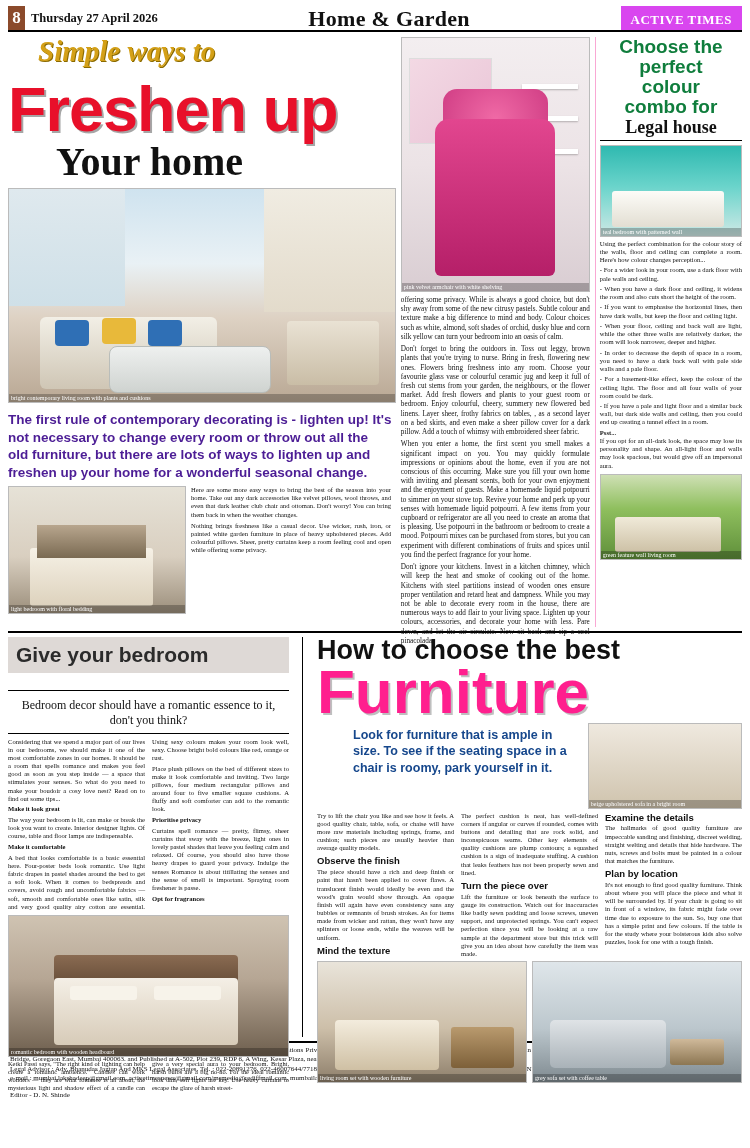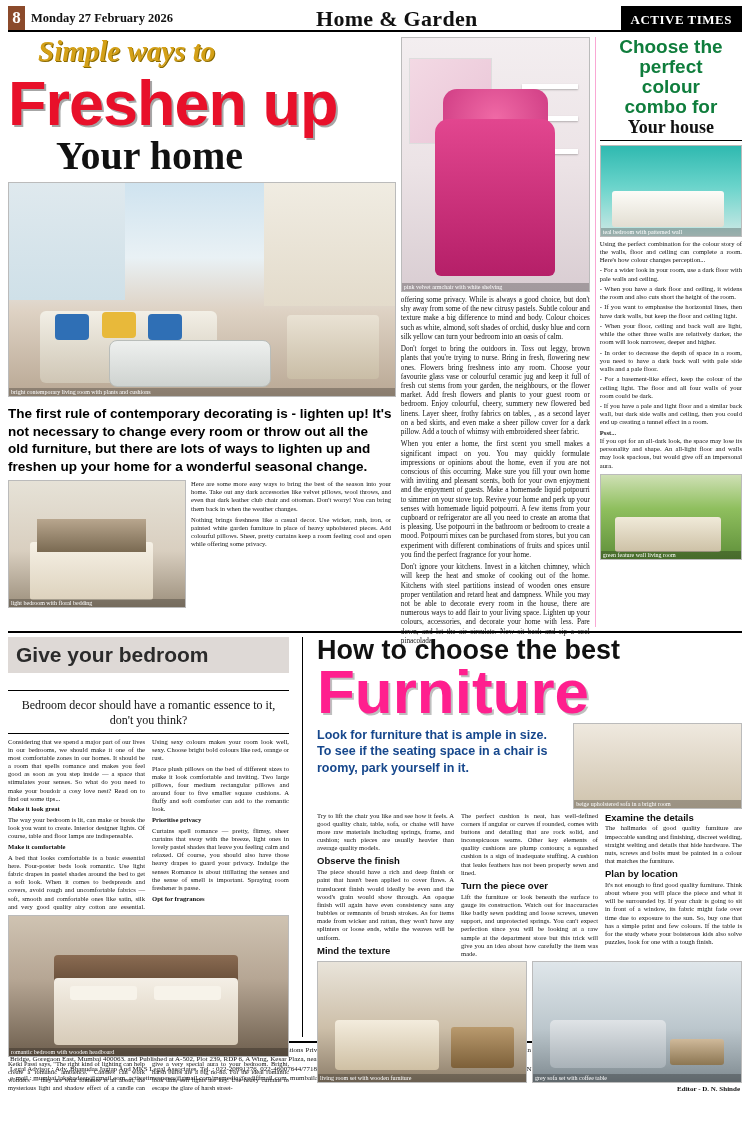--- a/index.html
+++ b/index.html
@@ -18,42 +18,42 @@
   .masthead { display:flex; align-items:stretch; height:26px; border-bottom:2px solid #000; }
   .mh-left { display:flex; align-items:center; gap:6px; }
   .mh-badge {
     width:17px; height:24px; background:#8B4A2B; color:#fff;
     font-family:"Liberation Serif", serif; font-weight:bold; font-size:17px;
     display:flex; align-items:center; justify-content:center;
   }
   .mh-date { font-size:12.5px; font-weight:bold; font-family:"Liberation Serif", serif; }
   .mh-center { flex:1; text-align:center; font-size:22px; font-weight:bold; letter-spacing:.3px; line-height:26px;}
   .mh-right {
-    background:#000000; color:#fff; font-weight:bold; font-size:13px;
+    background:#d946ef; color:#fff; font-weight:bold; font-size:13px;
     padding:3px 10px 0 10px; display:flex; align-items:center; letter-spacing:.5px;
   }
 
   
   .top-wrap { display:flex; gap:5px; margin-top:5px; height:590px; }
   .top-left { width:390px; position:relative; }
   .top-mid  { width:190px; position:relative; }
   .top-right{ width:148px; position:relative; border-left:1px solid #f9a8d4; padding-left:4px;}
 
   
   .hl-simple {
     font-family:"Liberation Serif", serif; font-weight:bold; font-style:italic;
     font-size:29px; color:#d4a017; -webkit-text-stroke:0px;
     text-shadow:1px 1px 0 #8a6a00;
     margin-left:30px; line-height:1;
   }
   .hl-fresh {
     font-family:"Liberation Sans", sans-serif; font-weight:bold;
     font-size:63px; color:#e8102a; line-height:.95; letter-spacing:-1px;
     text-shadow:2px 2px 0 rgba(0,0,0,.35);
-    margin-top:8px;
+    margin-top:14px;
   }
   .hl-your {
     font-family:"Liberation Serif", serif; font-weight:bold;
     font-size:40px; line-height:1; margin-left:48px; margin-top:2px; color:#111;
   }
 
   
   .ph { position:relative; overflow:hidden; }
   .ph .cap { position:absolute; bottom:0; left:0; right:0; font-size:6px; color:#fff; background:rgba(0,0,0,.25); padding:1px 2px; }
 
@@ -79,21 +79,21 @@
   .photo-living .pillow { position:absolute; width:34px; height:26px; border-radius:4px; }
 
   .photo-bedroom {
     height:150px; margin-top:5px; border:1px solid #bbb;
     background:linear-gradient(180deg,#e6e2d7 0%,#d9cfc0 55%,#9c8f7c 100%);
     position:relative;
   }
 
   .blurb {
     font-family:"Liberation Sans", sans-serif; font-weight:bold; font-size:13.5px;
-    line-height:1.32; color:#000000; margin-top:8px; padding-right:4px;
+    line-height:1.32; color:#4c1d95; margin-top:8px; padding-right:4px;
   }
 
   
   .photo-chair {
     height:255px; border:1px solid #bbb;
     background:linear-gradient(180deg,#f3eef0 0%,#ece3e6 50%,#d9cdd2 100%);
     position:relative; overflow:hidden;
   }
   .chair-body {
     position:absolute; left:18%; bottom:6%; width:64%; height:62%;
@@ -154,52 +154,52 @@
   .quote { font-size:6.4px; line-height:1.25; text-align:justify; margin-top:3px;}
 
   
   .fn-h1 { font-family:"Liberation Sans", sans-serif; font-weight:bold; font-size:27px; line-height:1.02; }
   .fn-h2 {
     font-family:"Liberation Sans", sans-serif; font-weight:bold; font-size:62px; line-height:.92;
     color:#ff1f8e; text-shadow:2px 2px 0 rgba(0,0,0,.25); margin-top:-2px;
   }
   .fn-deck {
     font-family:"Liberation Sans", sans-serif; font-weight:bold; font-size:12.5px;
-    line-height:1.35; color:#16478c; padding:4px 6px 4px 0; width:255px;
+    line-height:1.35; color:#16478c; padding:4px 6px 4px 0; width:255px;margin-left:36px;
   }
   .photo-furn1 { width:172px; height:86px; border:1px solid #bbb; float:right;
     background:linear-gradient(180deg,#efe9df,#cfc3ad); position:relative; margin:0 0 3px 4px;}
   .f-col { font-size:6.6px; line-height:1.24; text-align:justify; }
   .f-col p { margin:0 0 2.5px 0; }
   .sub-h { font-family:"Liberation Sans", sans-serif; font-weight:bold; font-size:9.5px; margin:3px 0 1px 0;}
 
   .photo-furn2 { height:122px; border:1px solid #bbb; margin-top:3px;
     background:linear-gradient(180deg,#e9e4da 0%,#cdbfa9 55%,#8e7f6b 100%); position:relative;}
   .photo-furn3 { height:122px; border:1px solid #bbb; margin-top:3px;
     background:linear-gradient(180deg,#dfe6ea 0%,#bcc7cd 55%,#7f8a90 100%); position:relative;}
 
   
   .footer {
     border-top:2px solid #000; margin-top:4px; padding:3px 2px 0 2px;
     font-size:7px; line-height:1.35; text-align:justify;
   }
-  .footer .editor { text-align:right; font-weight:bold; margin-top:1px; }
+  .footer .editor { font-weight:normal; margin-top:7px; }
 
   .cols2 { column-count:2; column-gap:7px; }
   .cols3 { column-count:3; column-gap:7px; }
 </style>
 </head>
 <body>
 
 <div class="page">
 
   <div class="masthead">
     <div class="mh-left">
       <div class="mh-badge">8</div>
-      <div class="mh-date">Monday 27 February 2026</div>
+      <div class="mh-date">Thursday 27 April 2026</div>
     </div>
     <div class="mh-center">Home &amp; Garden</div>
     <div class="mh-right">ACTIVE TIMES</div>
   </div>
 
   <div class="top-wrap">
 
     <div class="top-left">
       <div class="hl-simple">Simple ways to</div>
       <div class="hl-fresh">Freshen up</div>
@@ -253,21 +253,21 @@
         <p>When you enter a home, the first scent you smell makes a significant impact on you. You may quickly formulate impressions or opinions about the home, even if you are not conscious of this occurring. Make sure you fill your own home with inviting and pleasant scents, both for your own enjoyment and the enjoyment of guests. Make a homemade liquid potpourri to simmer on your stove top. Revive your home and perk up your senses with homemade liquid potpourri. A few items from your cupboard or refrigerator are all you need to create an aroma that is pleasing. Use potpourri in the bathroom or bedroom to create a mood. Potpourri mixes can be purchased from stores, but you can experiment with different combinations of fruits and spices until you find the perfect fragrance for your home.</p>
         <p>Don't ignore your kitchens. Invest in a kitchen chimney, which will keep the heat and smoke of cooking out of the home. Kitchens with steel partitions instead of wooden ones ensure proper ventilation and retard heat and dampness. While you may not be able to decorate every room in the house, there are numerous ways to add flair to your living space. Lighten up your colours, accessories, and decorate your home with less. Pare down, and let the air circulate. Now sit back and sip a cool pinacolada.</p>
       </div>
     </div>
 
     <div class="top-right">
       <div class="rt-title">Choose the</div>
       <div class="rt-title">perfect</div>
       <div class="rt-title">colour</div>
       <div class="rt-title">combo for</div>
-      <div class="rt-sub">Your house</div>
+      <div class="rt-sub">Legal house</div>
 
       <div class="photo-teal ph">
         <div style="position:absolute;left:8%;bottom:10%;width:80%;height:40%;background:linear-gradient(180deg,#fdfcf8,#e2ded2);border-radius:3px"></div>
         <div class="cap">teal bedroom with patterned wall</div>
       </div>
 
       <div class="rt-body">
         <p>Using the perfect combination for the colour story of the walls, floor and ceiling can complete a room. Here's how colour changes perception...</p>
         <p>- For a wider look in your room, use a dark floor with pale walls and ceiling.</p>
         <p>- When you have a dark floor and ceiling, it widens the room and also cuts short the height of the room.</p>

